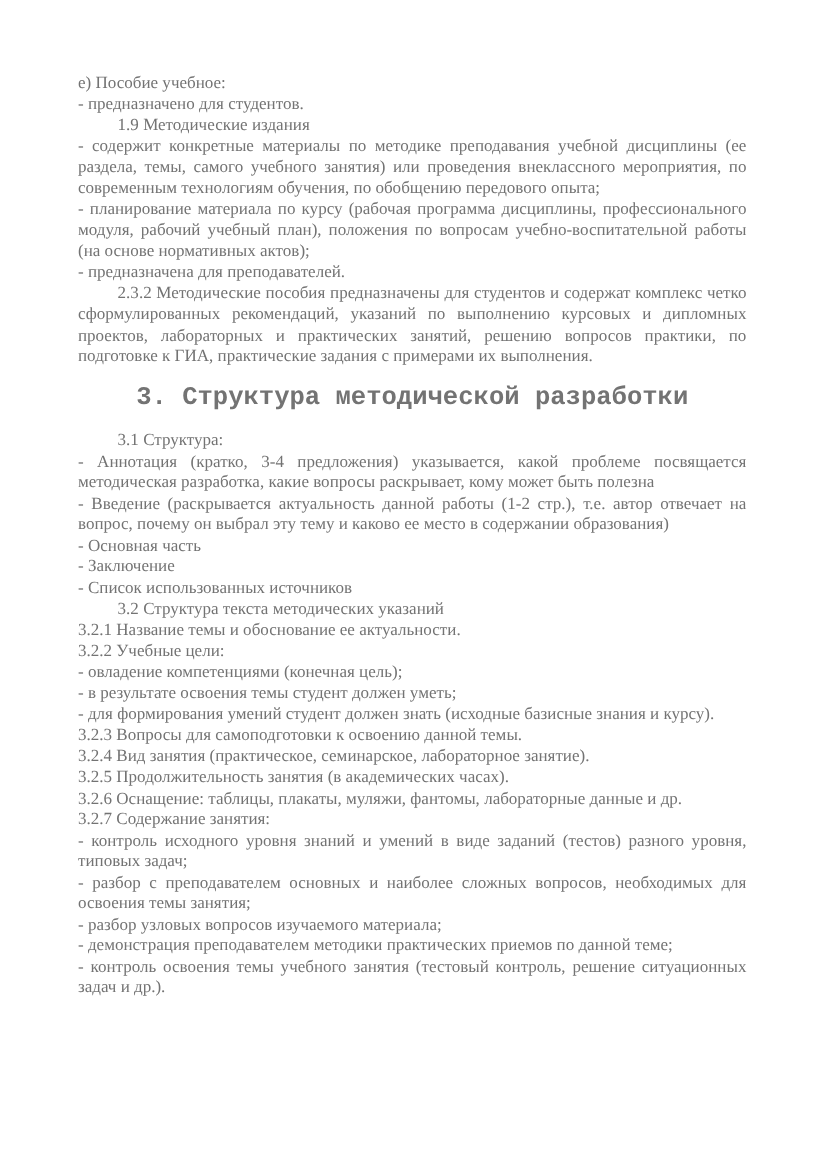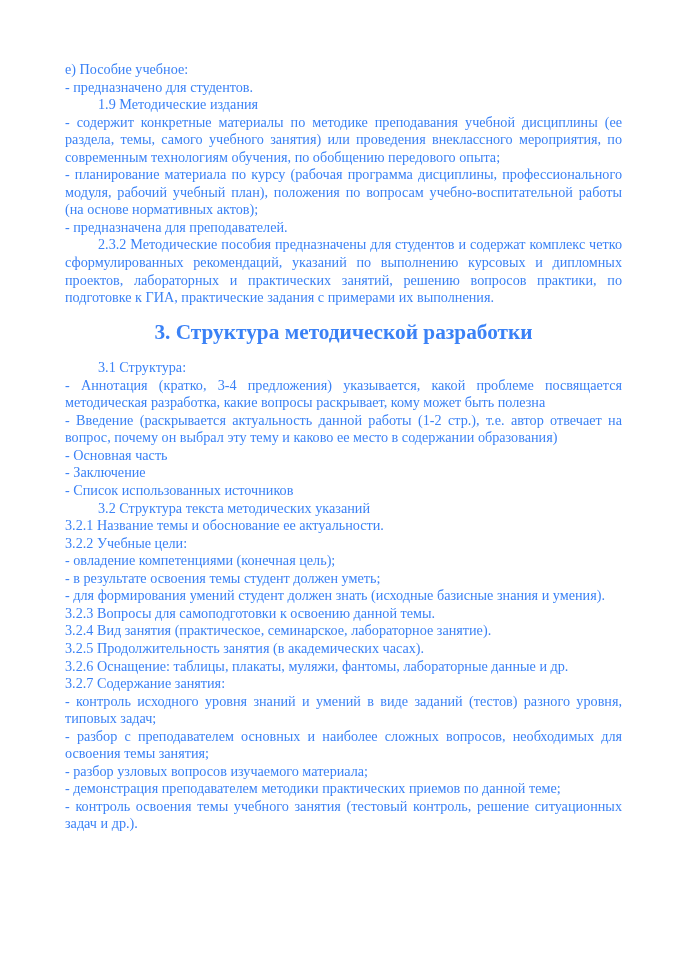--- a/index.html
+++ b/index.html
@@ -5,30 +5,31 @@
     html, body { margin: 0; padding: 0; background: #ffffff; }
     body { width: 686px; height: 970px; position: relative; overflow: hidden; }
     .page {
       position: absolute;
       left: 65px;
       top: 61px;
       width: 557px;
       font-family: "Liberation Serif", "DejaVu Serif", serif;
       font-size: 14.2px;
       line-height: 17.55px;
-      color: #3b82f6;
+      color: #737373;
     }
     .p { margin: 0; text-align: justify; text-align-last: left; }
     .indent { text-indent: 33px; }
     .heading {
       margin: 0;
       font-weight: bold;
       text-align: center;
       padding-top: 17px;
       padding-bottom: 18px;
+      font-family: Liberation Mono, monospace;
     }
   </style>
 </head>
 <body>
 
 <div class="page">
   <div>
     <p class="p">е) Пособие учебное:</p>
     <p class="p">- предназначено для студентов.</p>
     <p class="p indent">1.9 Методические издания</p>
@@ -45,21 +46,21 @@
     <p class="p">- Аннотация (кратко, 3-4 предложения) указывается, какой проблеме посвящается методическая разработка, какие вопросы раскрывает, кому может быть полезна</p>
     <p class="p">- Введение (раскрывается актуальность данной работы (1-2 стр.), т.е. автор отвечает на вопрос, почему он выбрал эту тему и каково ее место в содержании образования)</p>
     <p class="p">- Основная часть</p>
     <p class="p">- Заключение</p>
     <p class="p">- Список использованных источников</p>
     <p class="p indent">3.2 Структура текста методических указаний</p>
     <p class="p">3.2.1 Название темы и обоснование ее актуальности.</p>
     <p class="p">3.2.2 Учебные цели:</p>
     <p class="p">- овладение компетенциями (конечная цель);</p>
     <p class="p">- в результате освоения темы студент должен уметь;</p>
-    <p class="p">- для формирования умений студент должен знать (исходные базисные знания и умения).</p>
+    <p class="p">- для формирования умений студент должен знать (исходные базисные знания и курсу).</p>
     <p class="p">3.2.3 Вопросы для самоподготовки к освоению данной темы.</p>
     <p class="p">3.2.4 Вид занятия (практическое, семинарское, лабораторное занятие).</p>
     <p class="p">3.2.5 Продолжительность занятия (в академических часах).</p>
     <p class="p">3.2.6 Оснащение: таблицы, плакаты, муляжи, фантомы, лабораторные данные и др.</p>
     <p class="p">3.2.7 Содержание занятия:</p>
     <p class="p">- контроль исходного уровня знаний и умений в виде заданий (тестов) разного уровня, типовых задач;</p>
     <p class="p">- разбор с преподавателем основных и наиболее сложных вопросов, необходимых для освоения темы занятия;</p>
     <p class="p">- разбор узловых вопросов изучаемого материала;</p>
     <p class="p">- демонстрация преподавателем методики практических приемов по данной теме;</p>
     <p class="p">- контроль освоения темы учебного занятия (тестовый контроль, решение ситуационных задач и др.).</p>

